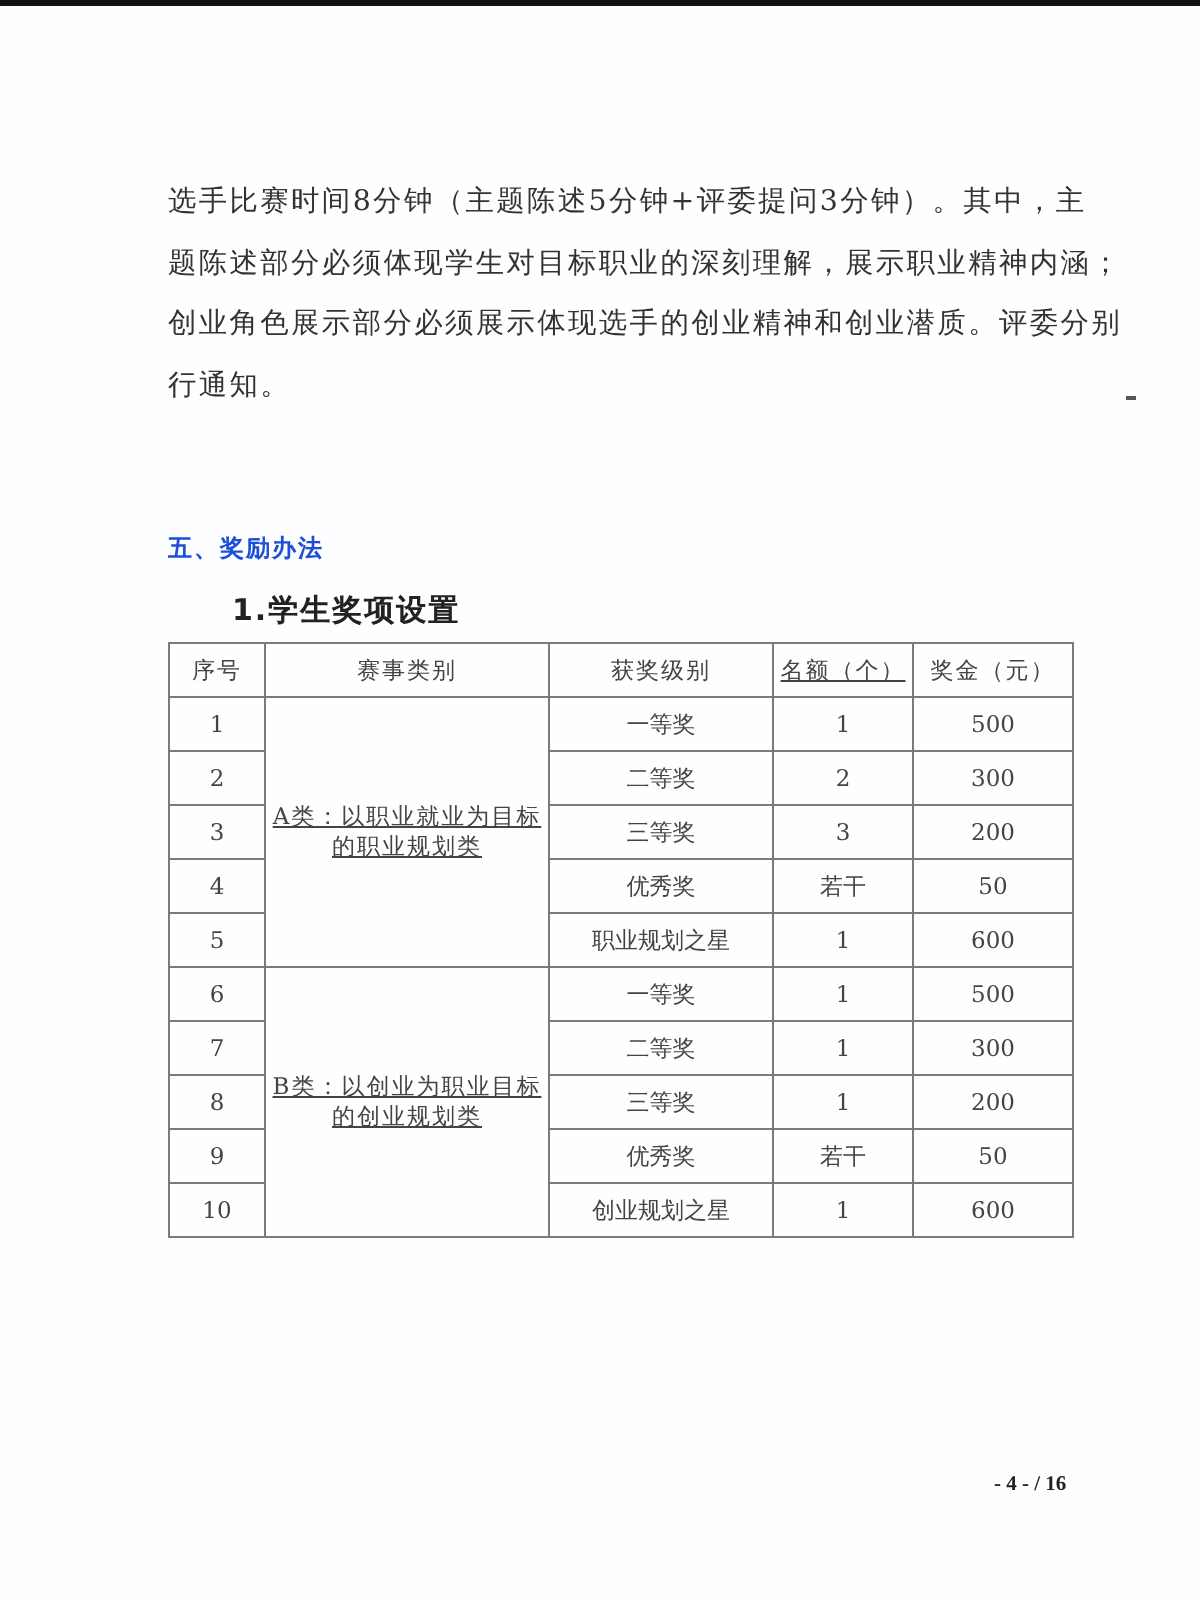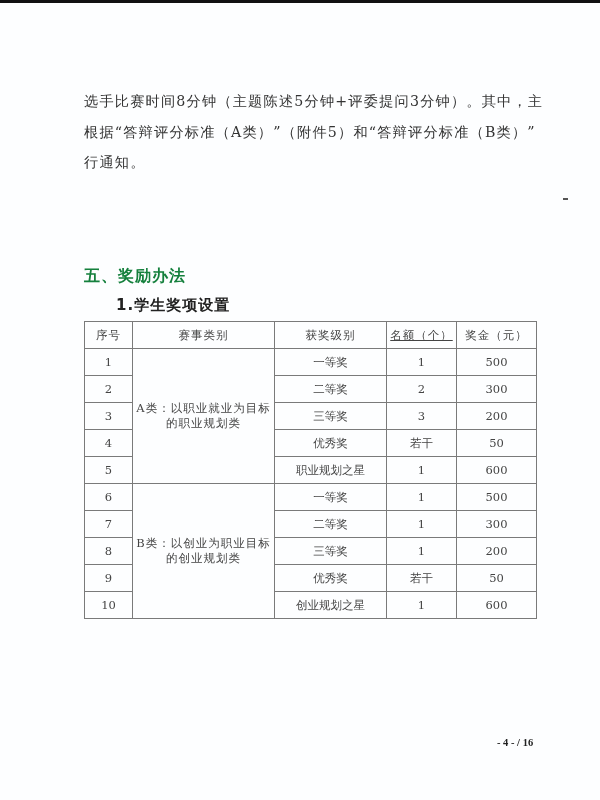--- a/index.html
+++ b/index.html
@@ -7,52 +7,53 @@
     width: 600px; height: 800px; background: #fdfeff; position: relative; overflow: hidden;
     font-family: "DejaVu Serif", "Liberation Serif", serif; color: #2a2a2a;
   }
   .top-rule { position: absolute; left: 0; top: 0; width: 600px; height: 3px; background: #111; }
   .para {
     position: absolute; left: 84px; top: 86px; width: 470px;
     font-size: 14.2px; line-height: 30.5px; letter-spacing: 1.2px; color: #333;
   }
   .para p { margin: 0; white-space: nowrap; }
   .h-section {
-    position: absolute; left: 84px; top: 266px; font-size: 16px; font-weight: bold; color: #15803d;
+    position: absolute; left: 84px; top: 266px; font-size: 12px; font-weight: bold; color: #1d4ed8;
     font-family: Liberation Sans, sans-serif; letter-spacing: 1px;
   }
   .h-sub {
     position: absolute; left: 116px; top: 296px; font-size: 15px; font-weight: bold; color: #222;
     font-family: "DejaVu Sans", sans-serif; letter-spacing: 1px;
   }
   table.awards {
     position: absolute; left: 84px; top: 321px; border-collapse: collapse;
     font-size: 11.5px; color: #444;
   }
   table.awards td, table.awards th {
     border: 1px solid #7a7a7a; text-align: center; padding: 0; height: 26px; font-weight: normal;
   }
   table.awards th { height: 26px; letter-spacing: 1px; }
   .c0 { width: 47px; } .c1 { width: 141px; } .c2 { width: 111px; margin-left: 28px; } .c3 { width: 69px; text-decoration: underline; } .c4 { width: 79px; }
-  .cat { line-height: 15px; letter-spacing: 1px; }
+  .cat { line-height: 15px; letter-spacing: 1px; text-decoration: underline; }
   .page-num {
     position: absolute; left: 497px; top: 737px; font-size: 10.5px; font-weight: bold; color: #222;
     font-family: "Liberation Serif", serif;
   }
   .speck { position: absolute; left: 563px; top: 198px; width: 5px; height: 2px; background: #555; }
 </style>
 </head>
 <body>
 
 <div class="top-rule"></div>
 <div class="speck"></div>
 
 <div class="para">
   <p>选手比赛时间8分钟（主题陈述5分钟+评委提问3分钟）。其中，主</p>
-  <p>根据“答辩评分标准（A类）”（附件5）和“答辩评分标准（B类）”</p>
+  <p>题陈述部分必须体现学生对目标职业的深刻理解，展示职业精神内涵；</p>
+  <p>创业角色展示部分必须展示体现选手的创业精神和创业潜质。评委分别</p>
   <p>行通知。</p>
 </div>
 
 <div class="h-section">五、奖励办法</div>
 <div class="h-sub">1.学生奖项设置</div>
 
 <table class="awards">
   <tbody>
       <tr>
     <th class="c0">序号</th>

